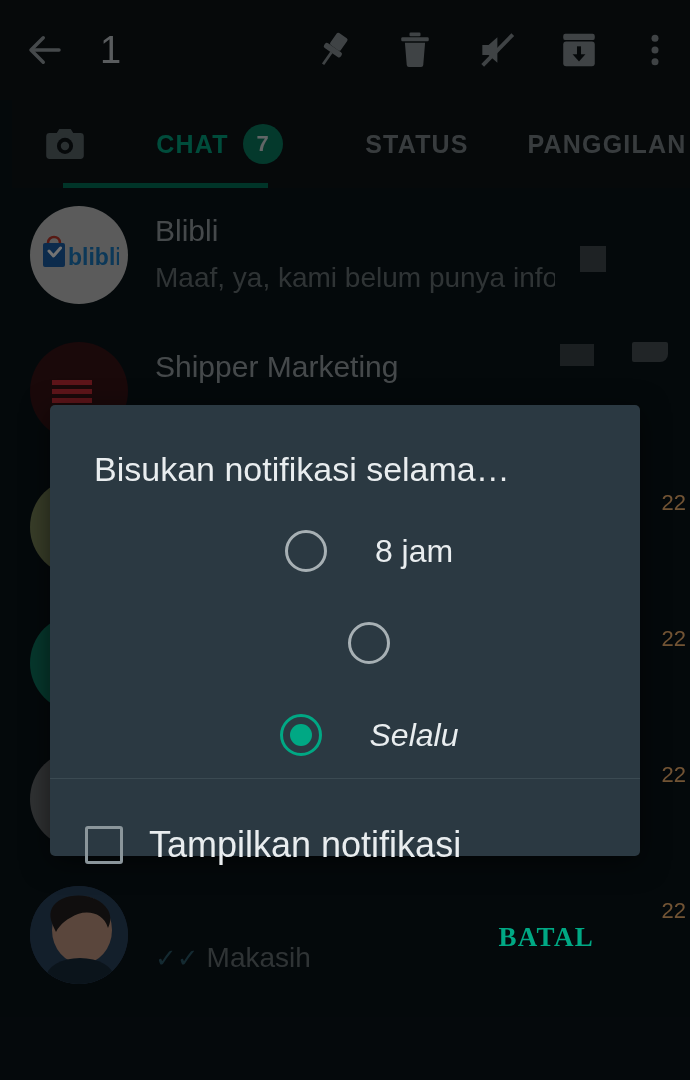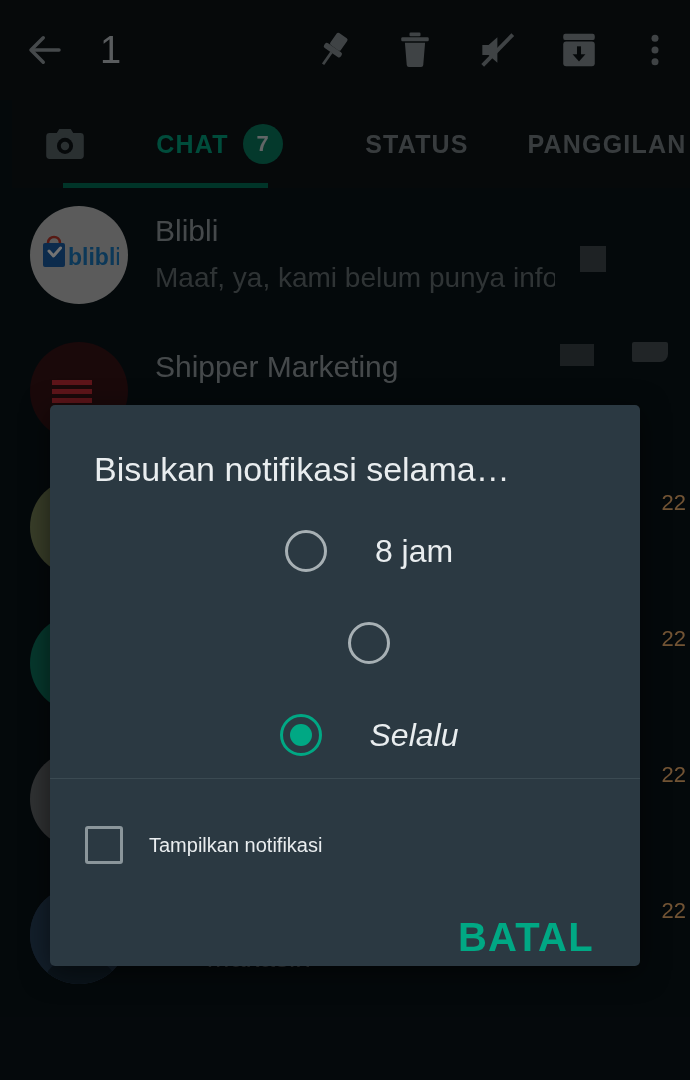--- a/index.html
+++ b/index.html
@@ -94,21 +94,21 @@
 
   
   #scrim {
     position: absolute; left: 0; top: 0; width: 690px; height: 1080px;
     background: rgba(0,0,0,0.55);
   }
 
   
   #dialog {
     position: absolute; left: 50px; top: 405px;
-    width: 590px; height: 561px;
+    width: 590px; height: 451px;
     background: #2B3942;
     border-radius: 5px;
     box-shadow: 0 6px 28px rgba(0,0,0,0.55);
   }
   #dialog-title {
     position: absolute; left: 44px; top: 45px;
     font-size: 34px; color: #E9EDEF; font-weight: 400;
   }
   .radio-row {
     position: absolute; left: 0; width: 590px; height: 92px;
@@ -133,31 +133,31 @@
   #check-row {
     position: absolute; left: 0; top: 405px; width: 590px; height: 70px;
     display: flex; align-items: center;
   }
   #checkbox {
     margin-left: 35px;
     width: 38px; height: 38px;
     border: 3px solid #8B969B; border-radius: 3px;
     flex: 0 0 auto;
   }
-  #check-label { margin-left: 26px; font-size: 20px; color: #E9EDEF; }
+  #check-label { margin-left: 26px; font-size: 36px; color: #E9EDEF; }
   #dialog-actions {
     position: absolute; left: 0; top: 492px; width: 590px; height: 80px;
     display: flex; align-items: center; justify-content: flex-end;
     padding-right: 24px; gap: 10px;
   }
   .action-btn {
-    font-size: 40px; font-weight: 700; letter-spacing: 1.3px;
+    font-size: 27px; font-weight: 700; letter-spacing: 1.3px;
     color: #00A884; background: none; border: none;
     padding: 14px 22px; cursor: pointer;
-    font-family: Liberation Sans, sans-serif;
+    font-family: Liberation Serif, serif;
   }
   #ok-wrap { position: relative; display: inline-block; }
   #highlight-ellipse {
     position: absolute; left: -28px; top: -26px;
     width: 122px; height: 82px;
     border: 9px solid #FCD918; border-radius: 50%;
     pointer-events: none;
   }
 </style>
 </head>

